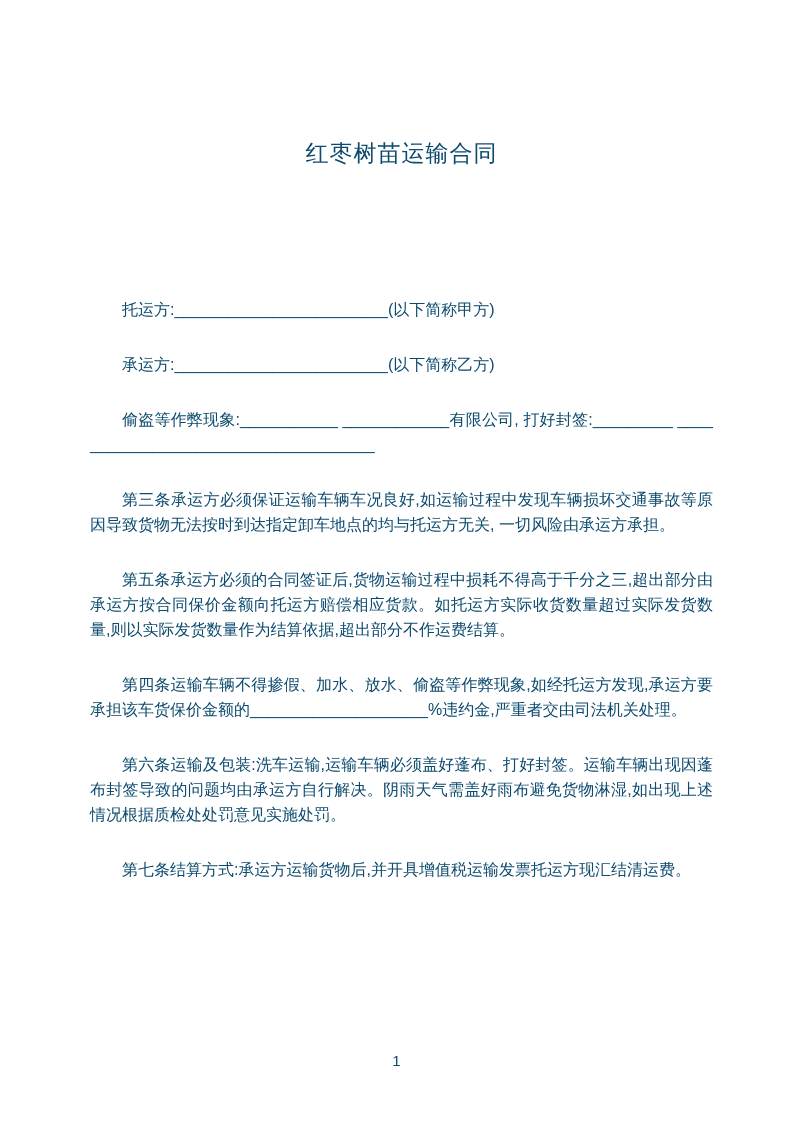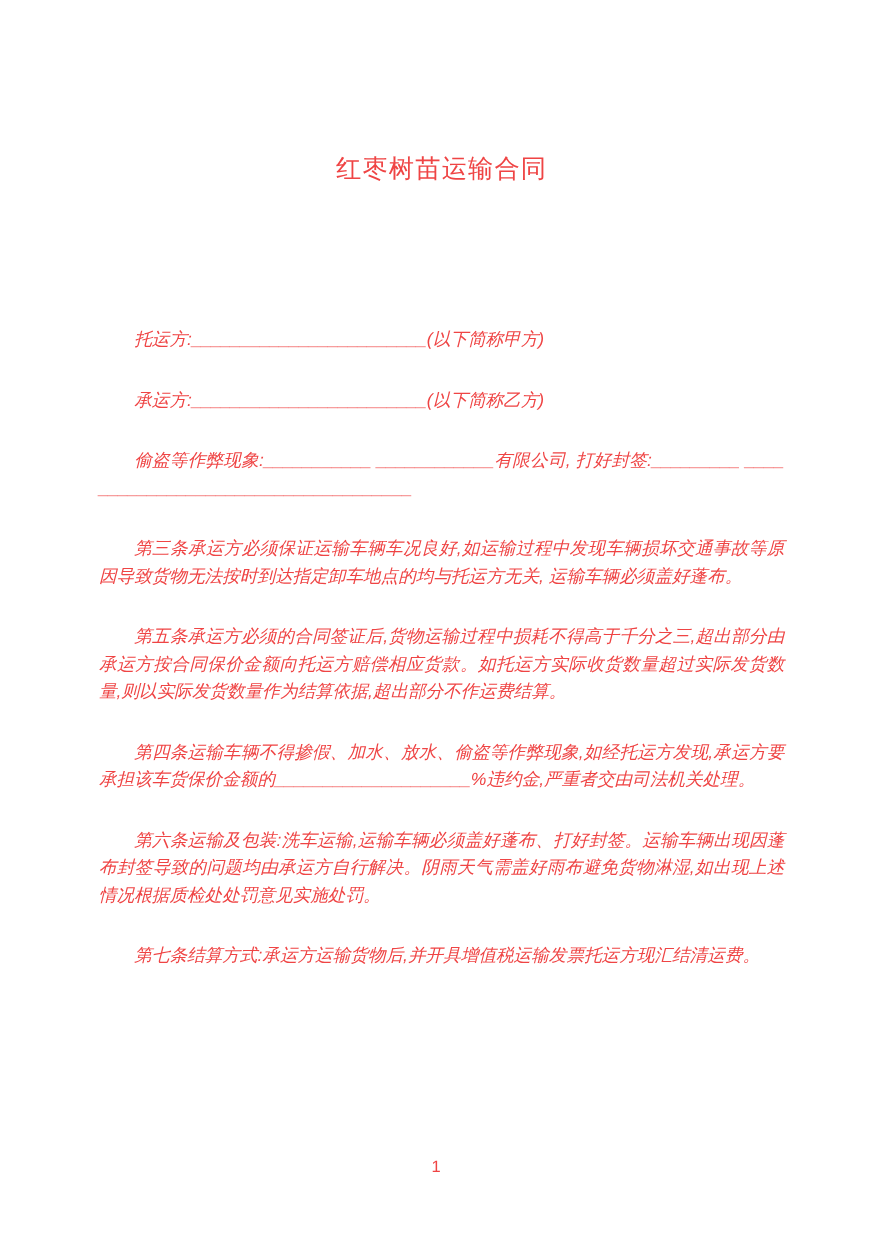--- a/index.html
+++ b/index.html
@@ -6,41 +6,40 @@
     margin: 0;
     padding: 0;
     background: #ffffff;
   }
   .page {
     position: relative;
     width: 793px;
     height: 1122px;
     margin: 0 auto;
     background: #ffffff;
-    color: #ef4444;
+    color: #0c4a6e;
     font-family: "Liberation Sans", "DejaVu Sans", sans-serif;
     box-sizing: border-box;
     padding: 0 80px 0 90px;
     overflow: hidden;
   }
   .title {
     margin: 0;
     padding-top: 140px;
     text-align: center;
     font-size: 23px;
     font-weight: normal;
     letter-spacing: 1px;
     line-height: 27px;
   }
   p.line {
     font-size: 16px;
     line-height: 25px;
     margin: 0 0 30px 0;
     text-indent: 32px;
-    font-style: italic;
   }
   p.first-party {
     margin-top: 130px;
   }
   p.clause {
     text-align: justify;
     word-break: break-all;
   }
   .blank {
     letter-spacing: 0;
@@ -63,21 +62,21 @@
 
   <h1 class="title">红枣树苗运输合同</h1>
 
   <p class="line party first-party"><span>托运方:</span><span class="blank">________________________</span><span>(以下简称甲方)</span></p>
 
   <p class="line party"><span>承运方:</span><span class="blank">________________________</span><span>(以下简称乙方)</span></p>
 
 
   <p class="line clause"><span>偷盗等作弊现象:</span><span class="blank">___________ ____________</span><span>有限公司, 打好封签:</span><span class="blank">_________ ____________________________________</span></p>
 
-  <p class="line clause"><span>第三条承运方必须保证运输车辆车况良好,如运输过程中发现车辆损坏交通事故等原因导致货物无法按时到达指定卸车地点的均与托运方无关, 运输车辆必须盖好蓬布。</span></p>
+  <p class="line clause"><span>第三条承运方必须保证运输车辆车况良好,如运输过程中发现车辆损坏交通事故等原因导致货物无法按时到达指定卸车地点的均与托运方无关, 一切风险由承运方承担。</span></p>
 
   <p class="line clause"><span>第五条承运方必须的合同签证后,货物运输过程中损耗不得高于千分之三,超出部分由承运方按合同保价金额向托运方赔偿相应货款。如托运方实际收货数量超过实际发货数量,则以实际发货数量作为结算依据,超出部分不作运费结算。</span></p>
 
   <p class="line clause"><span>第四条运输车辆不得掺假、加水、放水、偷盗等作弊现象,如经托运方发现,承运方要承担该车货保价金额的</span><span class="blank">____________________</span><span>%违约金,严重者交由司法机关处理。</span></p>
 
   <p class="line clause"><span>第六条运输及包装:洗车运输,运输车辆必须盖好蓬布、打好封签。运输车辆出现因蓬布封签导致的问题均由承运方自行解决。阴雨天气需盖好雨布避免货物淋湿,如出现上述情况根据质检处处罚意见实施处罚。</span></p>
 
   <p class="line clause"><span>第七条结算方式:承运方运输货物后,并开具增值税运输发票托运方现汇结清运费。</span></p>
 
   <div class="page-number">1</div>

